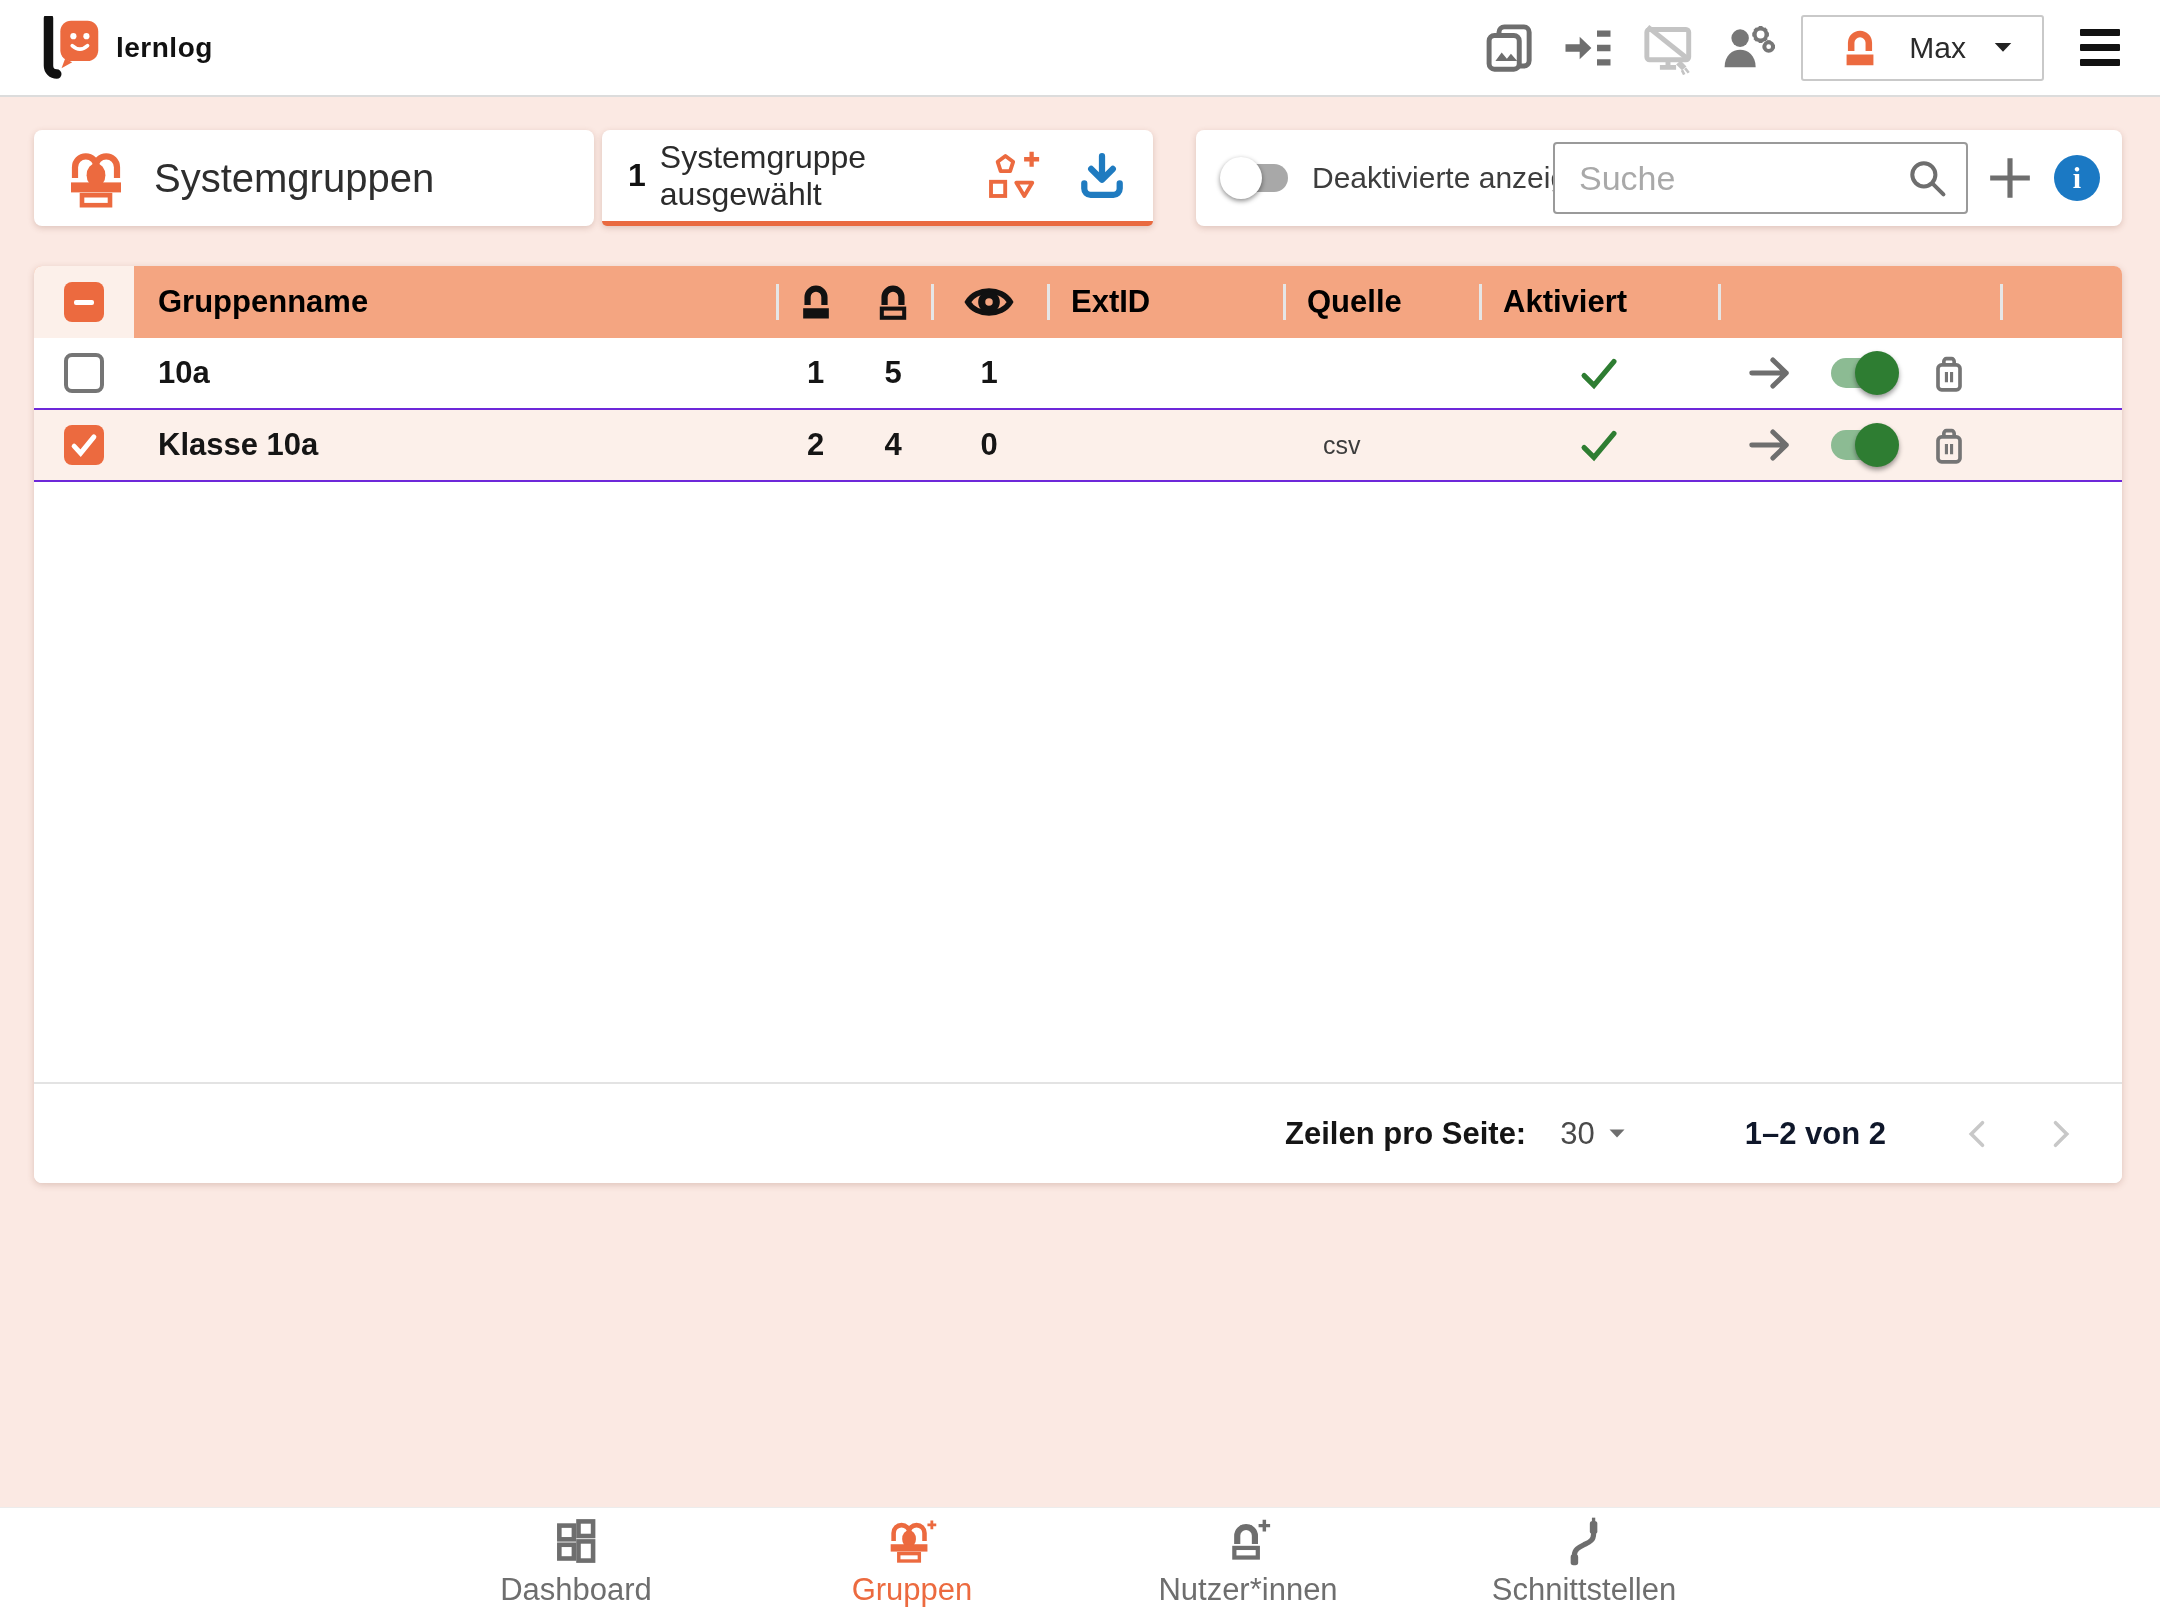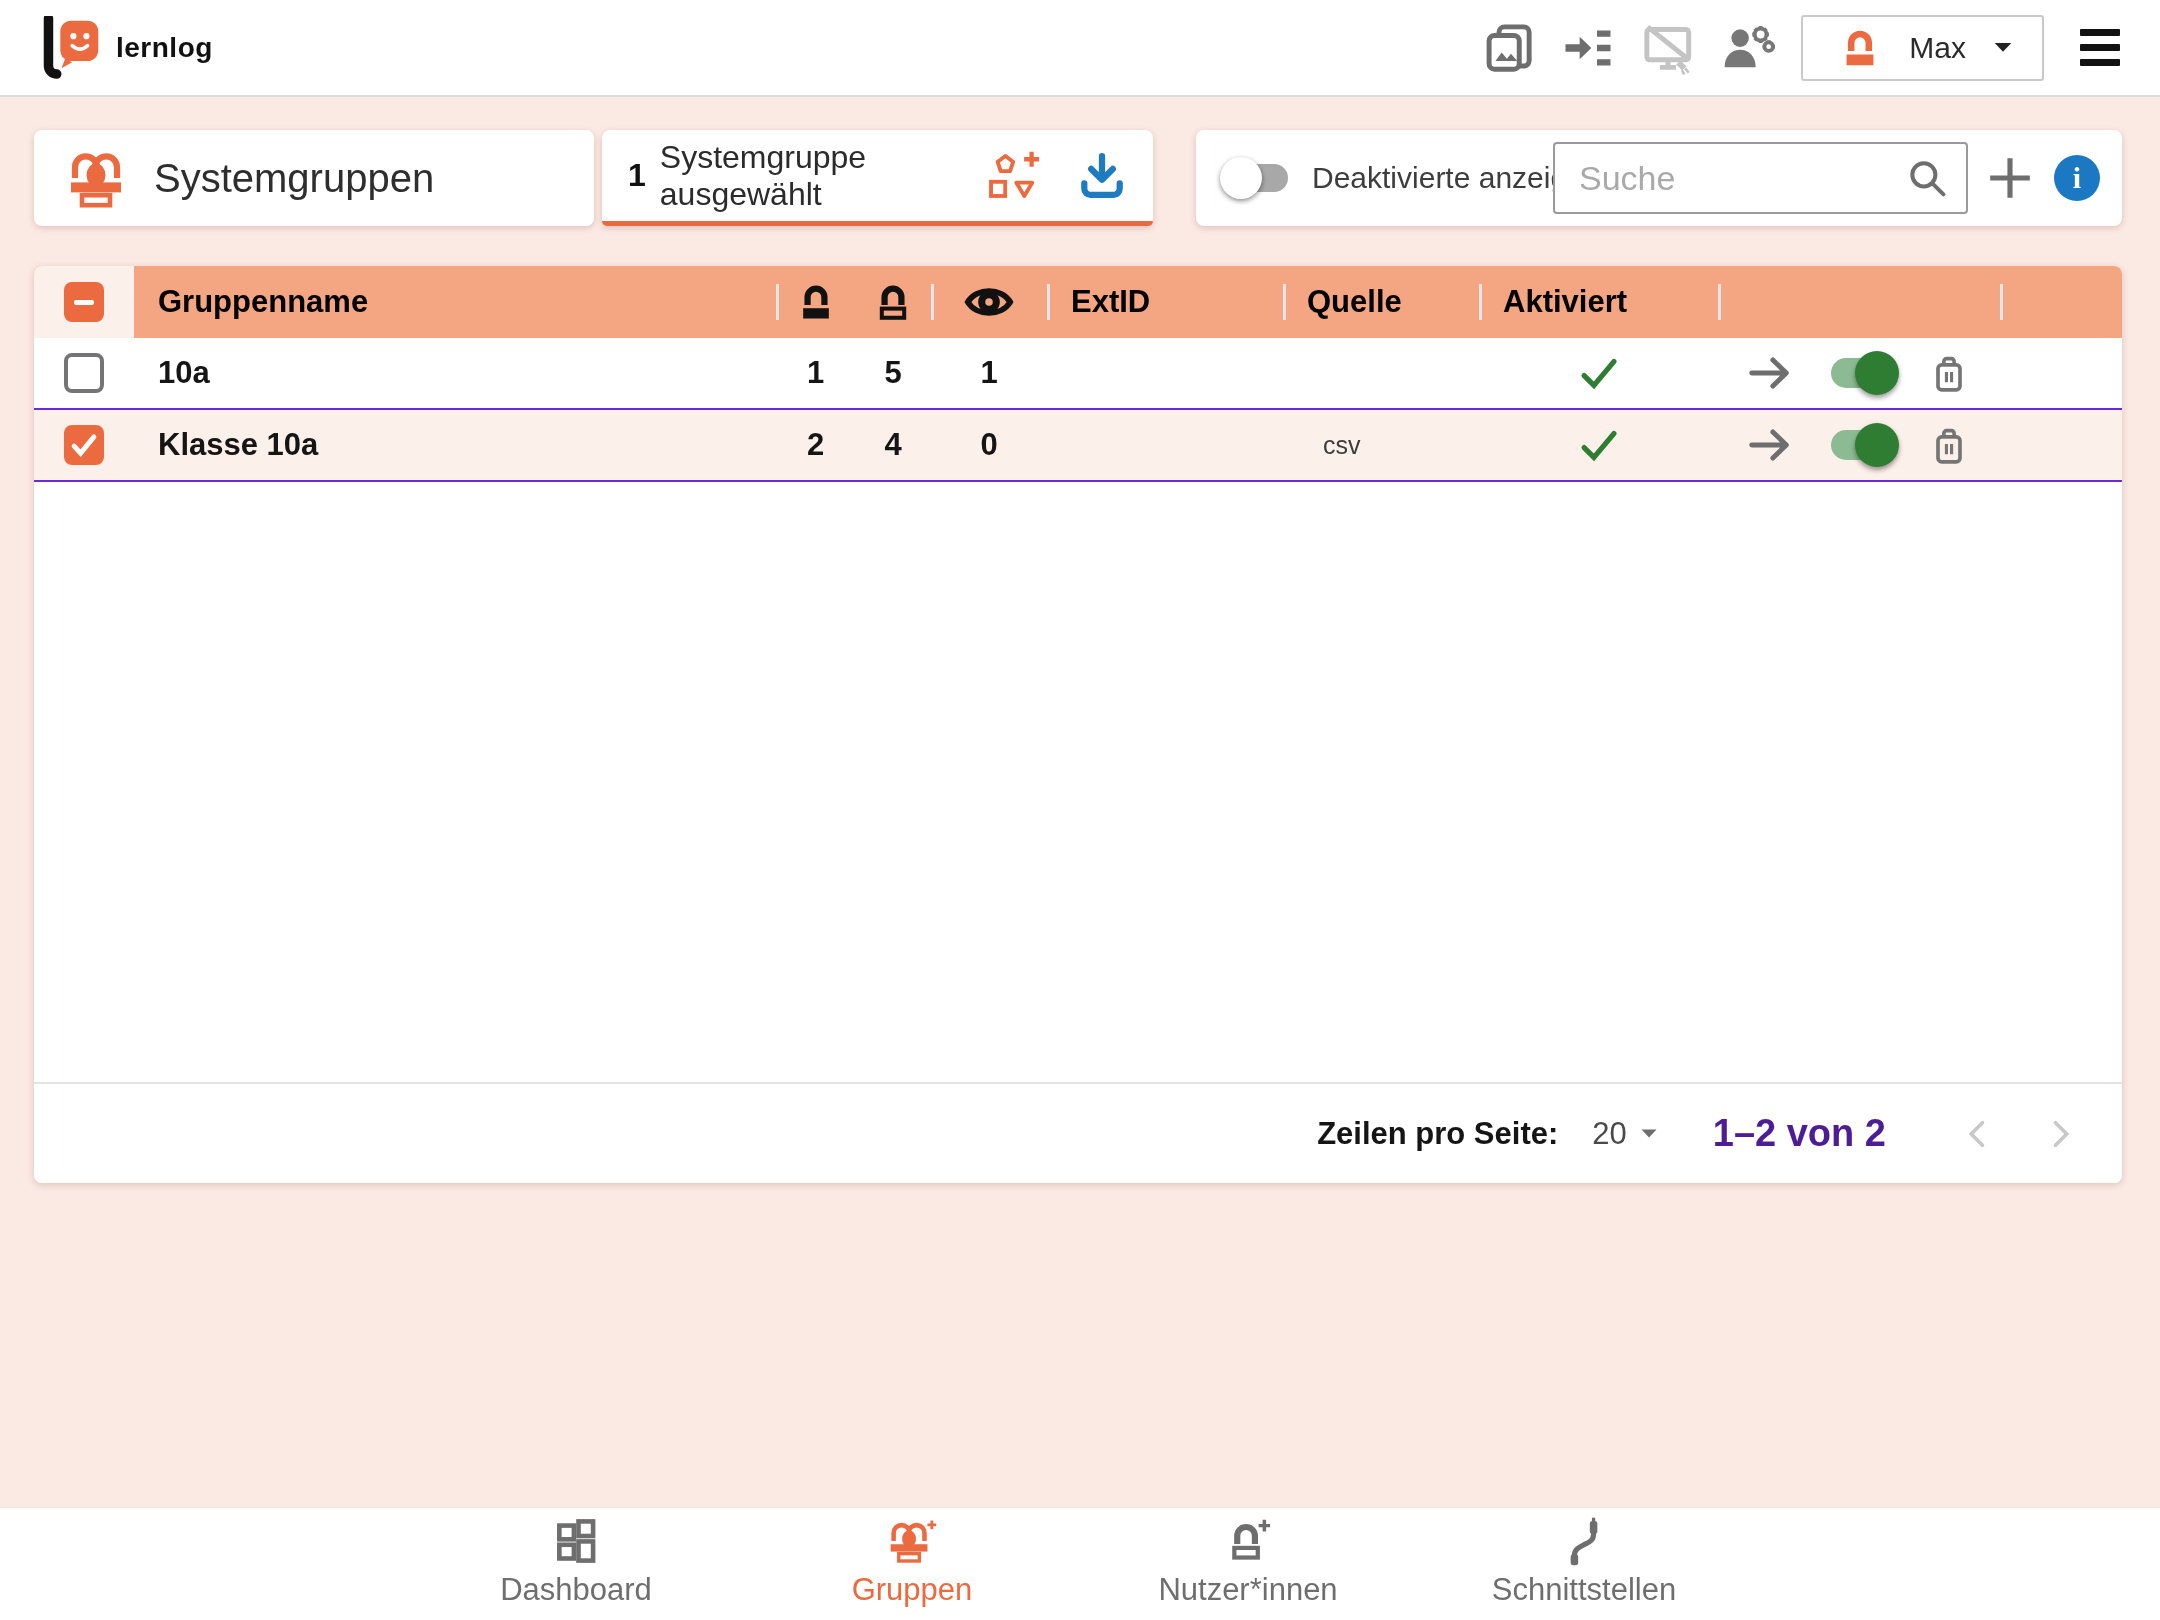--- a/index.html
+++ b/index.html
@@ -82,21 +82,21 @@
   .switch-on { position:relative; width:58px; height:30px; background:#8cbb93; border-radius:15px; cursor:pointer; margin:0 8px; }
   .switch-on .thumb { position:absolute; right:-10px; top:-7px; width:44px; height:44px; border-radius:50%; background:#2e7d32; box-shadow:0 3px 5px rgba(0,0,0,.4); }
   .act-trash { width:44px; height:44px; color:#757575; cursor:pointer; }
 
   
   .tfooter { position:absolute; left:0; right:0; bottom:0; height:101px; border-top:2px solid #e3e3e3; display:flex; align-items:center; justify-content:flex-end; padding-right:44px; background:#fff; }
   .rpp-label { font-size:31px; font-weight:700; color:#151515; }
   .rpp-select { display:flex; align-items:center; gap:12px; margin-left:34px; cursor:pointer; }
   .rpp-value { font-size:31px; color:#4a4a4a; }
   .rpp-select svg { width:20px; height:14px; color:#6e6e6e; }
-  .range { font-size:38px; font-weight:700; color:#4c1d95; margin-left:54px; }
+  .range { font-size:31px; font-weight:700; color:#0f172a; margin-left:118px; }
   .pager { display:flex; align-items:center; gap:46px; margin-left:74px; }
   .pager svg { width:36px; height:36px; color:#c8c8c8; cursor:pointer; }
 
   
   .bottom-nav { position:absolute; left:0; bottom:0; width:2160px; height:112px; background:#fff; box-shadow:0 -1px 0 #ececec; display:flex; justify-content:center; align-items:flex-start; padding-top:8px; }
   .bn-item { width:336px; display:flex; flex-direction:column; align-items:center; gap:6px; color:#6e6e6e; cursor:pointer; }
   .bn-item svg { width:50px; height:50px; }
   .bn-label { font-size:31px; }
   .bn-item.active { color:#ec6a3f; }
 </style>
@@ -402,21 +402,21 @@
         <svg class="act-trash">
             <use href="#sy-trash"></use>
           </svg>
       </div>
       <div></div>
     </div>
 
     <div class="tfooter">
       <span class="rpp-label">Zeilen pro Seite:</span>
       <span class="rpp-select">
-        <span class="rpp-value">20</span>
+        <span class="rpp-value">30</span>
         <svg>
             <use href="#sy-caret"></use>
           </svg>
       </span>
       <span class="range">1–2 von 2</span>
       <span class="pager">
         <svg>
             <use href="#sy-chevron-left"></use>
           </svg>
         <svg>

